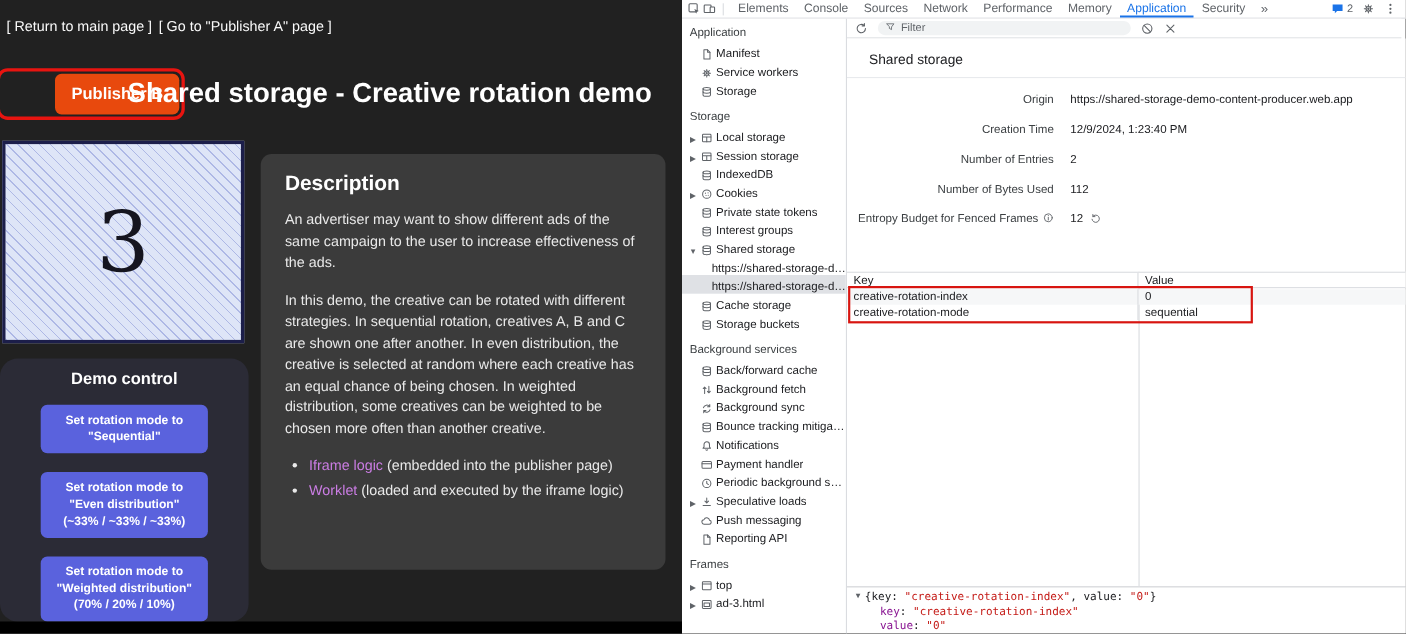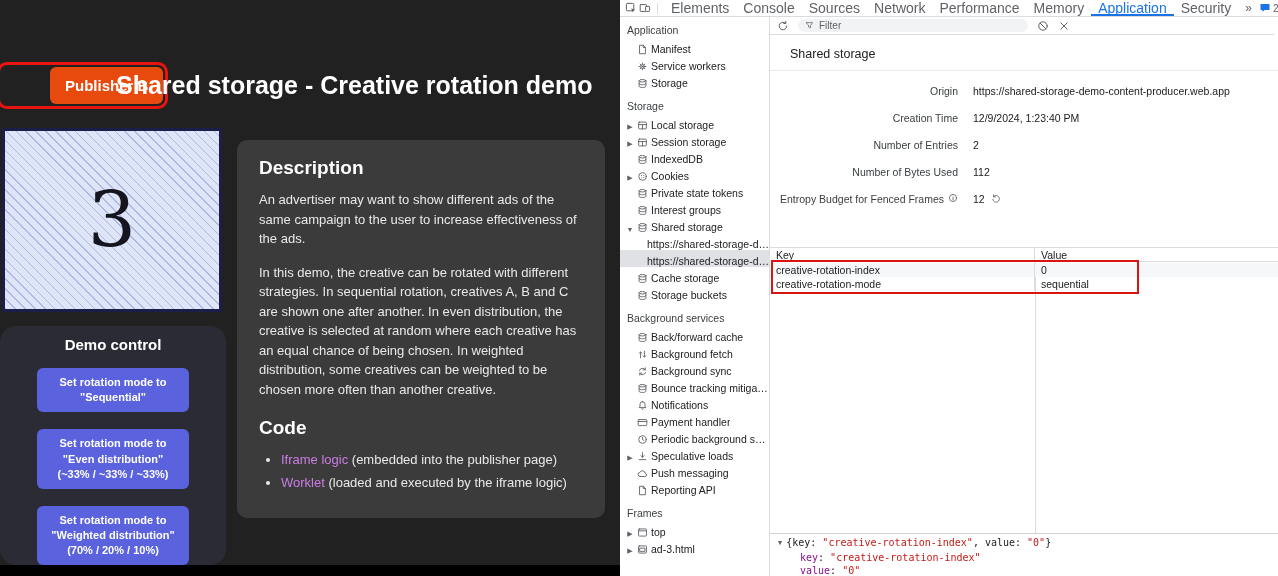--- a/index.html
+++ b/index.html
@@ -31,21 +31,21 @@
   .code-list li{font-size:13px;color:#e9e9e9;line-height:1.5;margin-bottom:3px;}
   .code-link{color:#cb7de4;text-decoration:none;cursor:pointer;}
 
   
   .devtools{position:absolute;left:620px;top:0;width:658px;height:576px;background:#fff;color:#202124;font-size:10.5px;}
   .dt-tabbar{position:absolute;top:0;left:0;right:0;height:17px;display:flex;align-items:center;border-bottom:1px solid #dadce0;background:#fff;padding:0 5px;gap:2px;}
   .tb-icn{display:inline-flex;align-items:center;justify-content:center;cursor:pointer;flex:none;}
   .tb-icn svg{width:12px;height:12px;}
   .tb-sep{width:1px;height:11px;background:#dadce0;margin:0 4px;flex:none;}
   .dt-tabs{display:flex;height:100%;}
-  .dt-tab{padding:0 7px;height:100%;display:flex;align-items:center;color:#5f6368;font-size:14px;white-space:nowrap;cursor:pointer;}
+  .dt-tab{padding:0 7px;height:100%;display:flex;align-items:center;color:#5f6368;font-size:11px;white-space:nowrap;cursor:pointer;}
   .dt-tab.active{color:#1a73e8;box-shadow:inset 0 -2px 0 #1a73e8;}
   .dt-more{color:#5f6368;font-size:12px;padding:0 5px;cursor:pointer;}
   .tb-right{margin-left:auto;display:flex;align-items:center;gap:8px;padding-right:3px;}
   .issues{display:inline-flex;align-items:center;gap:2px;cursor:pointer;}
   .issues-count{font-size:10px;color:#5f6368;}
 
   .dt-sidebar{position:absolute;top:17px;left:0;width:150px;bottom:0;border-right:1px solid #dadce0;overflow:hidden;background:#fff;padding-top:4px;}
   .dt-section{margin-bottom:0;}
   .dt-section-title{height:17px;display:flex;align-items:center;padding-left:7px;color:#3c4043;}
   .dt-section + .dt-section{margin-top:8px;}
@@ -93,20 +93,21 @@
   .pv-name{color:#881391;}
   .pv-str{color:#c41a16;}
   .pv-plain{color:#202124;}
 </style>
 </head>
 <body>
 
 <div id="root">
 
   <div class="page">
+    <div class="nav"><a class="nav-link">[ Return to main page ]</a><a class="nav-link">[ Go to "Publisher A" page ]</a></div>
     <div class="pub-annotation">
       <button class="pub-btn">Publisher B</button>
     </div>
     <h1 class="page-title">Shared storage - Creative rotation demo</h1>
     <div class="creative">
       <span class="creative-num">3</span>
     </div>
     <div class="demo-control">
       <div class="dc-title">Demo control</div>
       <div class="dc-buttons">
@@ -117,21 +118,20 @@
 (~33% / ~33% / ~33%)</button>
           <button class="dc-btn">Set rotation mode to
 "Weighted distribution"
 (70% / 20% / 10%)</button>
         </div>
     </div>
     <div class="desc-panel">
       <h2>Description</h2>
       <p>An advertiser may want to show different ads of the same campaign to the user to increase effectiveness of the ads.</p>
       <p>In this demo, the creative can be rotated with different strategies. In sequential rotation, creatives A, B and C are shown one after another. In even distribution, the creative is selected at random where each creative has an equal chance of being chosen. In weighted distribution, some creatives can be weighted to be chosen more often than another creative.</p>
-      <h2 class="code-h">Code</h2>
       <ul class="code-list">
           <li><a class="code-link">Iframe logic</a><span> (embedded into the publisher page)</span></li>
           <li><a class="code-link">Worklet</a><span> (loaded and executed by the iframe logic)</span></li>
         </ul>
     </div>
   </div>
 
   <div class="devtools">
     <div class="dt-tabbar">
       <span class="tb-icn">

